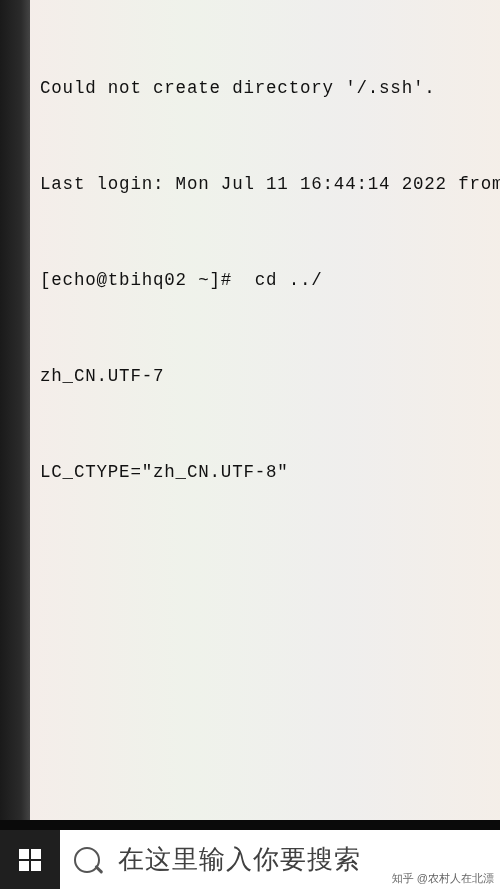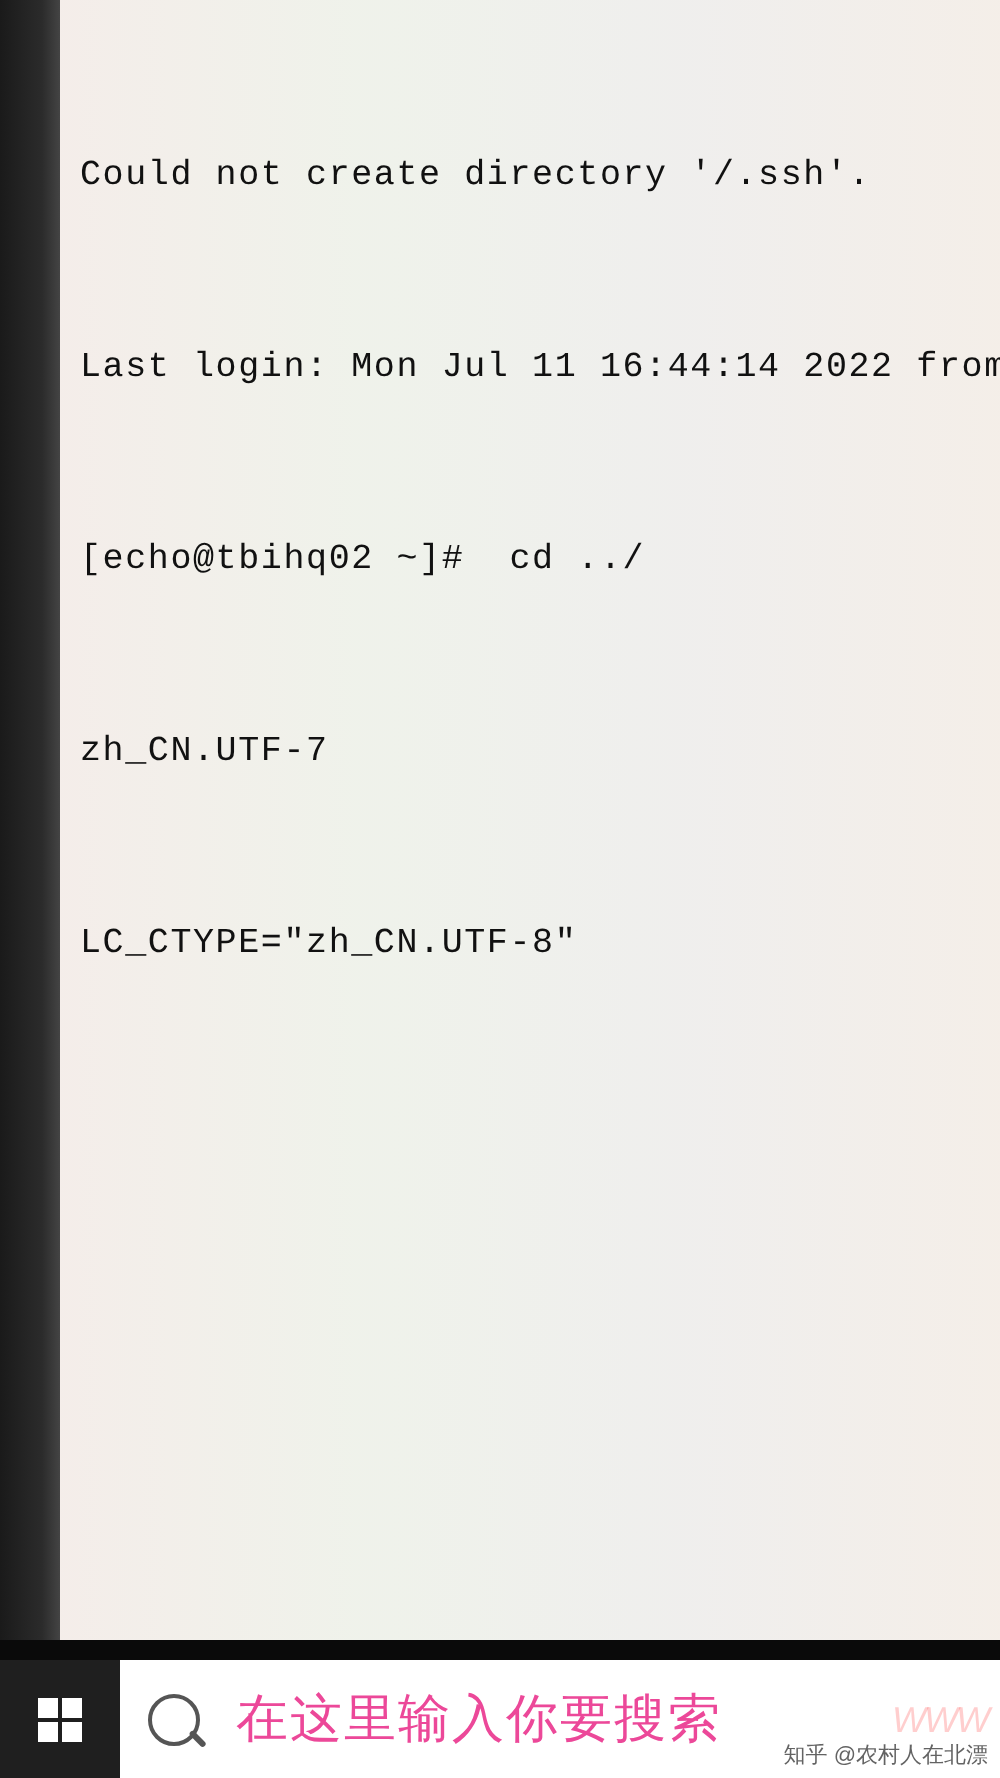--- a/index.html
+++ b/index.html
@@ -86,21 +86,21 @@
   .win-logo .q2 { left:12px; top:0; }
   .win-logo .q3 { left:0; top:12px; }
   .win-logo .q4 { left:12px; top:12px; }
   .search-box {
     flex: 1 1 auto;
     height: 59px;
     background: #fff;
     display: flex;
     align-items: center;
     padding-left: 14px;
-    color: #ec4899;
+    color: #404040;
     font-family: "Microsoft YaHei","PingFang SC",sans-serif;
     font-size: 26px;
     letter-spacing: 1px;
     overflow: hidden;
     white-space: nowrap;
   }
   .search-icon {
     width: 22px; height: 22px;
     border: 2.5px solid #555;
     border-radius: 50%;
@@ -178,17 +178,16 @@
           <div class="q q4"></div>
       </div>
     </div>
     <div class="search-box">
       <span class="search-icon"></span>
       <span>在这里输入你要搜索</span>
     </div>
   </div>
 
   <div class="watermark-stack">
-    <div class="watermark-brand">WWW</div>
     <div class="watermark-author">知乎 @农村人在北漂</div>
   </div>
 
 </div>
 
 </body></html>

